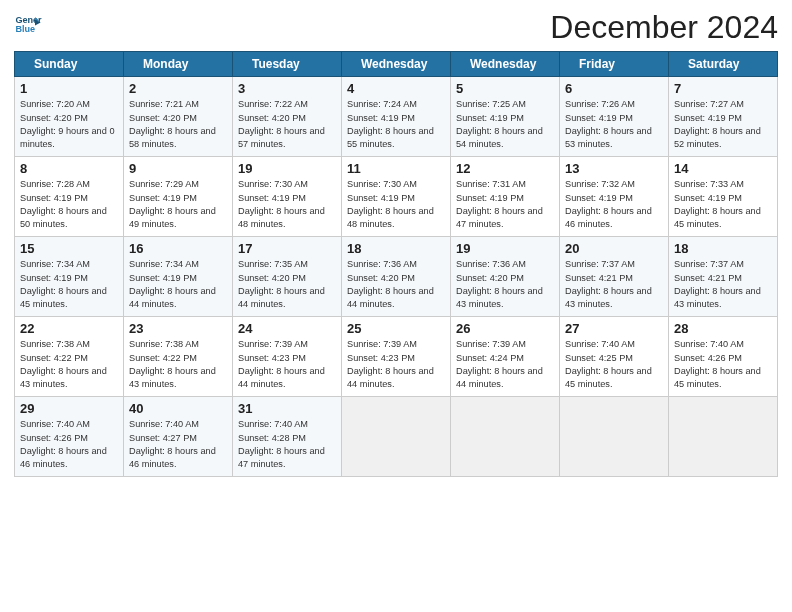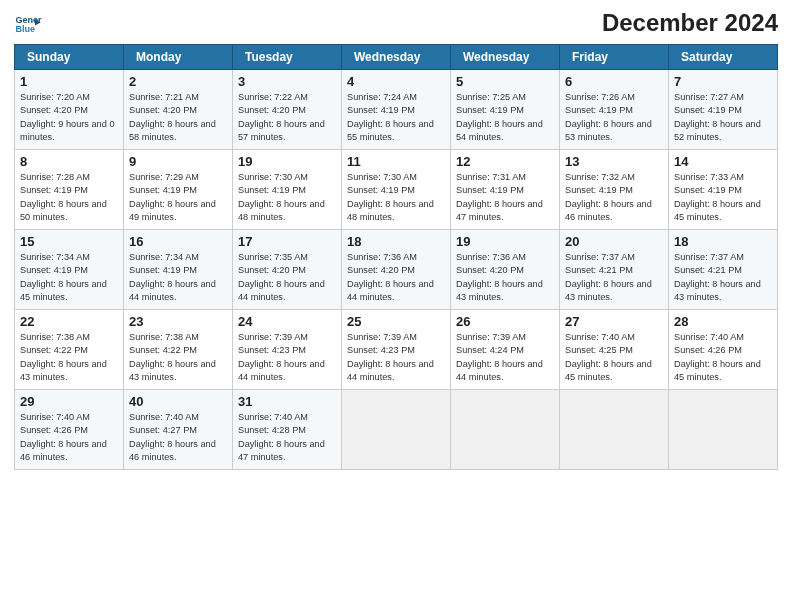--- a/index.html
+++ b/index.html
@@ -26,41 +26,41 @@
       gap: 4px;
     }
     .logo-icon {
       width: 28px;
       height: 28px;
     }
     .title-block {
       text-align: right;
     }
     .month-title {
-      font-size: 24px;
-      font-weight: bold;
+      font-size: 32px;
+      font-weight: normal;
       color: #222;
       line-height: 1.1;
     }
     .location-title {
       font-size: 14px;
       color: #444;
     }
     table {
       width: 100%;
       border-collapse: collapse;
       table-layout: fixed;
     }
     thead tr th {
       background-color: #2471a3;
       color: #fff;
       font-size: 12px;
       font-weight: bold;
       text-align: left;
-      padding: 5px 12px;
+      padding: 5px 19px;
       border: 1px solid #1a5276;
     }
     tbody tr td {
       vertical-align: top;
       font-size: 9.5px;
       color: #222;
       padding: 4px 5px;
       border: 1px solid #ccc;
       height: 80px;
       background: #fff;

